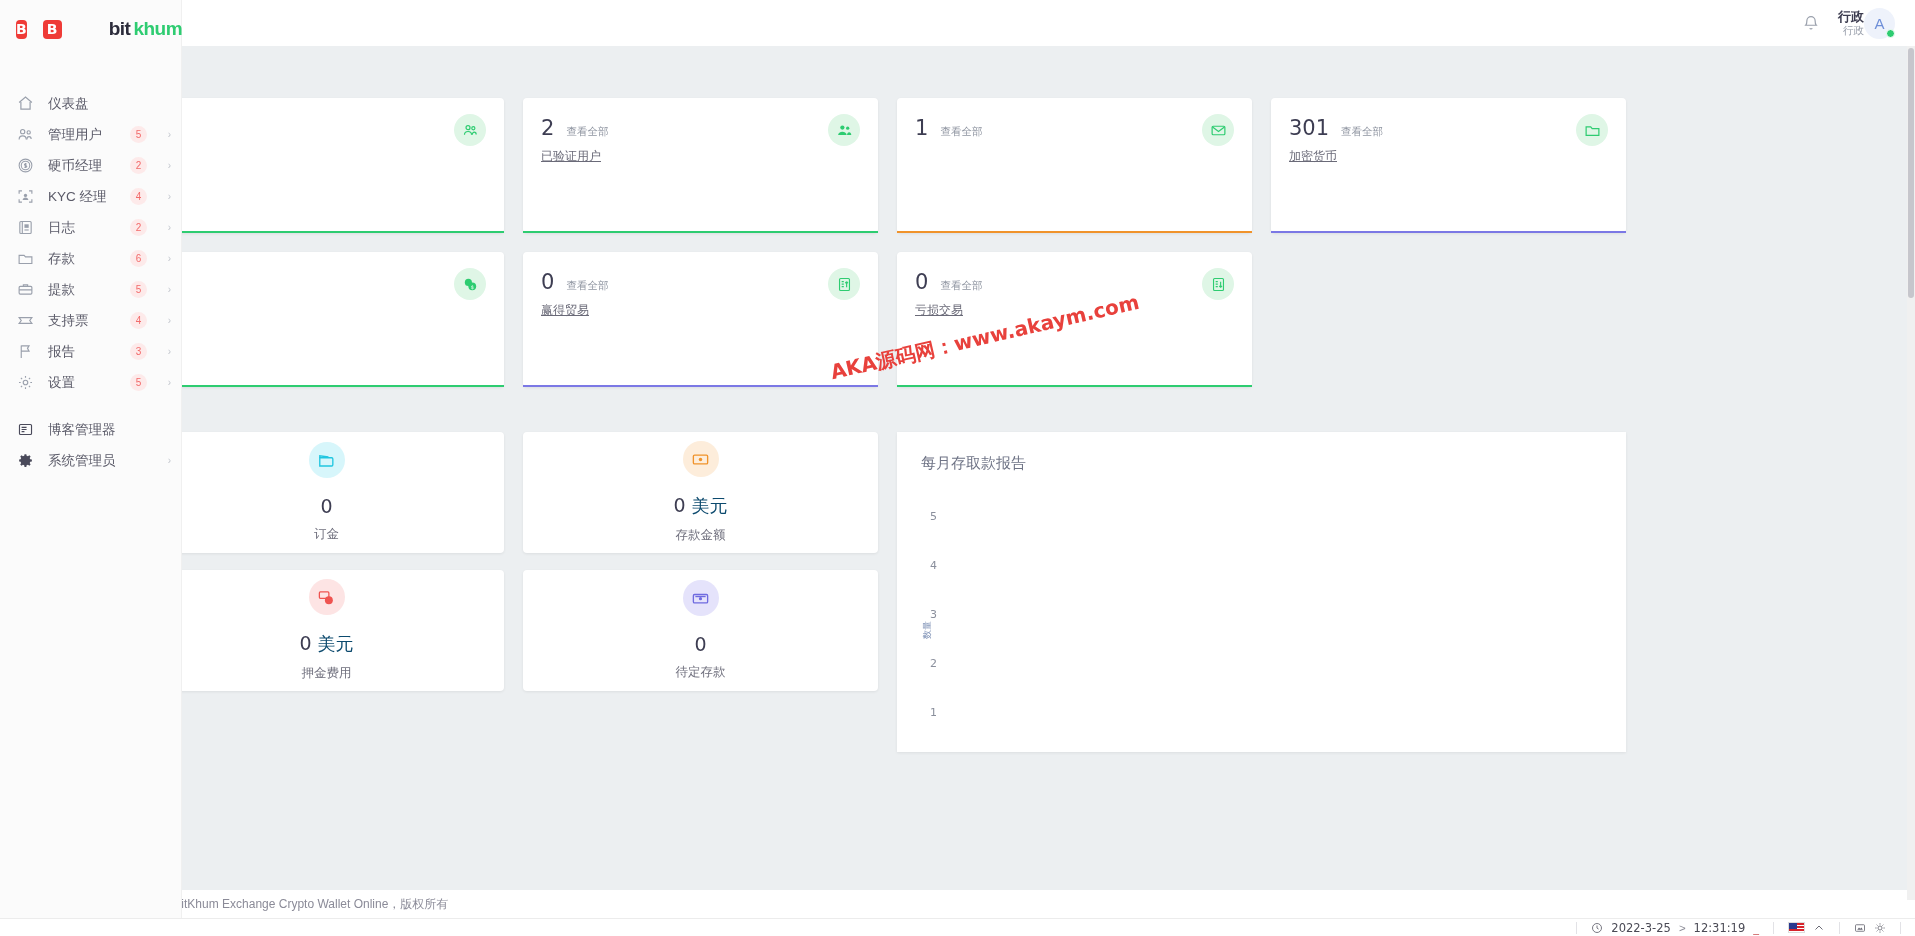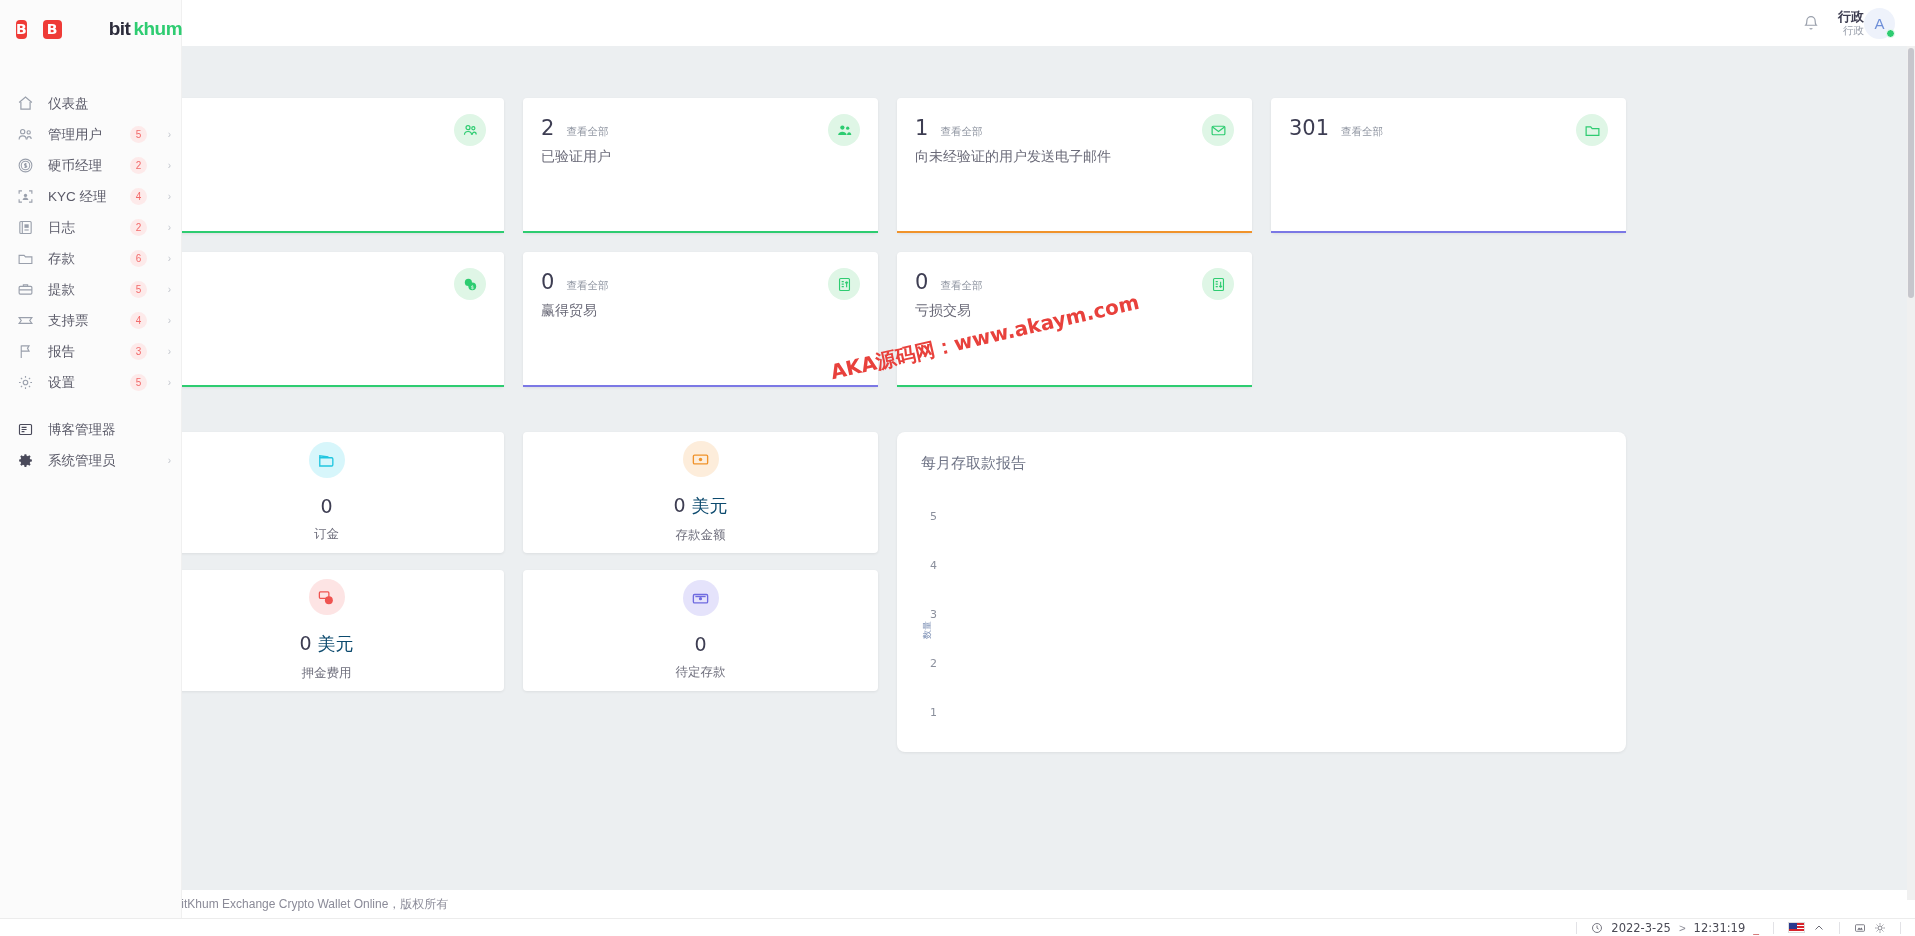--- a/index.html
+++ b/index.html
@@ -93,41 +93,41 @@
   .card {
     position: absolute; background: #fff; border-radius: 4px;
     box-shadow: 0 1px 3px rgba(0,0,0,.07);
   }
   .card .accent {
     position: absolute; left: 0; bottom: 0; width: 100%; height: 2px;
   }
   .stat-num-row { display: flex; align-items: baseline; gap: 12px; padding: 18px 0 0 18px; }
   .stat-num { font-size: 21px; font-weight: 400; color: #3d3d52; font-family: "DejaVu Sans", sans-serif; }
   .stat-link { font-size: 10.5px; color: #8f95a1; cursor: pointer; }
-  .stat-desc { font-size: 14px; color: #6a6a78; padding: 8px 0 0 18px; }
+  .stat-desc { font-size: 12px; color: #6a6a78; padding: 8px 0 0 18px; text-decoration: underline; }
   .stat-badge {
     position: absolute; right: 18px; top: 16px;
     width: 32px; height: 32px; border-radius: 50%;
     display: flex; align-items: center; justify-content: center;
   }
   .stat-badge svg { width: 17px; height: 17px; display: block; }
 
   
   .mini { display: flex; flex-direction: column; align-items: center; justify-content: center; height: 100%; }
   .mini-badge {
     width: 36px; height: 36px; border-radius: 50%;
     display: flex; align-items: center; justify-content: center; margin-bottom: 17px;
   }
   .mini-badge svg { width: 19px; height: 19px; display: block; }
   .mini-num { font-size: 19px; color: #3d3d52; font-family: "DejaVu Sans", sans-serif; }
   .mini-num .cur { font-size: 18px; color: #0c4a6e; }
   .mini-label { font-size: 12.5px; color: #70707e; margin-top: 9px; }
 
   
-  .chart-card { position: absolute; background: #fff; border-radius: 8px; box-shadow: 0 1px 3px rgba(0,0,0,.07); }
+  .chart-card { position: absolute; background: #fff; border-radius: 0; box-shadow: 0 1px 3px rgba(0,0,0,.07); }
   .chart-title { font-size: 15px; color: #6f7486; padding: 22px 0 0 24px; }
   .chart-body { position: relative; width: 100%; height: 260px; margin-top: 14px; }
   .y-tick { position: absolute; font-size: 11px; color: #8a8f9c; font-family: "DejaVu Sans", sans-serif; }
   .y-axis-title {
     position: absolute; font-size: 9px; color: #7d90b5;
     transform: rotate(-90deg); transform-origin: left top; white-space: nowrap;
   }
 
   
   .watermark {
@@ -375,35 +375,35 @@
             </svg>
         </div>
         <div class="accent" style="background:#2ecc71;"></div>
       </div>
 
       <div class="card" style="left:748px; top:52px; width:355px; height:135px;">
         <div class="stat-num-row">
           <span class="stat-num">1</span>
           <span class="stat-link">查看全部</span>
         </div>
-        <div class="stat-desc">向未经验证的用户发送电子邮件</div>
         <div class="stat-badge" style="background:#dff6e6; color:#2ecc71;">
           <svg viewBox="0 0 24 24" fill="none" stroke="currentColor" stroke-width="1.7">
               <rect x="3" y="6" width="18" height="12" rx="1.5"></rect>
               <path d="m3.6 7 8.4 6.4L20.4 7"></path>
             </svg>
         </div>
         <div class="accent" style="background:#f0932b;"></div>
       </div>
 
       <div class="card" style="left:1122px; top:52px; width:355px; height:135px;">
         <div class="stat-num-row">
           <span class="stat-num">301</span>
           <span class="stat-link">查看全部</span>
         </div>
+        <div class="stat-desc">加密货币</div>
         <div class="stat-badge" style="background:#dff6e6; color:#2ecc71;">
           <svg viewBox="0 0 24 24" fill="none" stroke="currentColor" stroke-width="1.7">
               <path d="M3 7h6.5l2 2.4H21V19H3z"></path>
             </svg>
         </div>
         <div class="accent" style="background:#7b78e5;"></div>
       </div>
 
       <div class="card" style="left:0px; top:206px; width:355px; height:135px;">
         <div class="stat-num-row">

